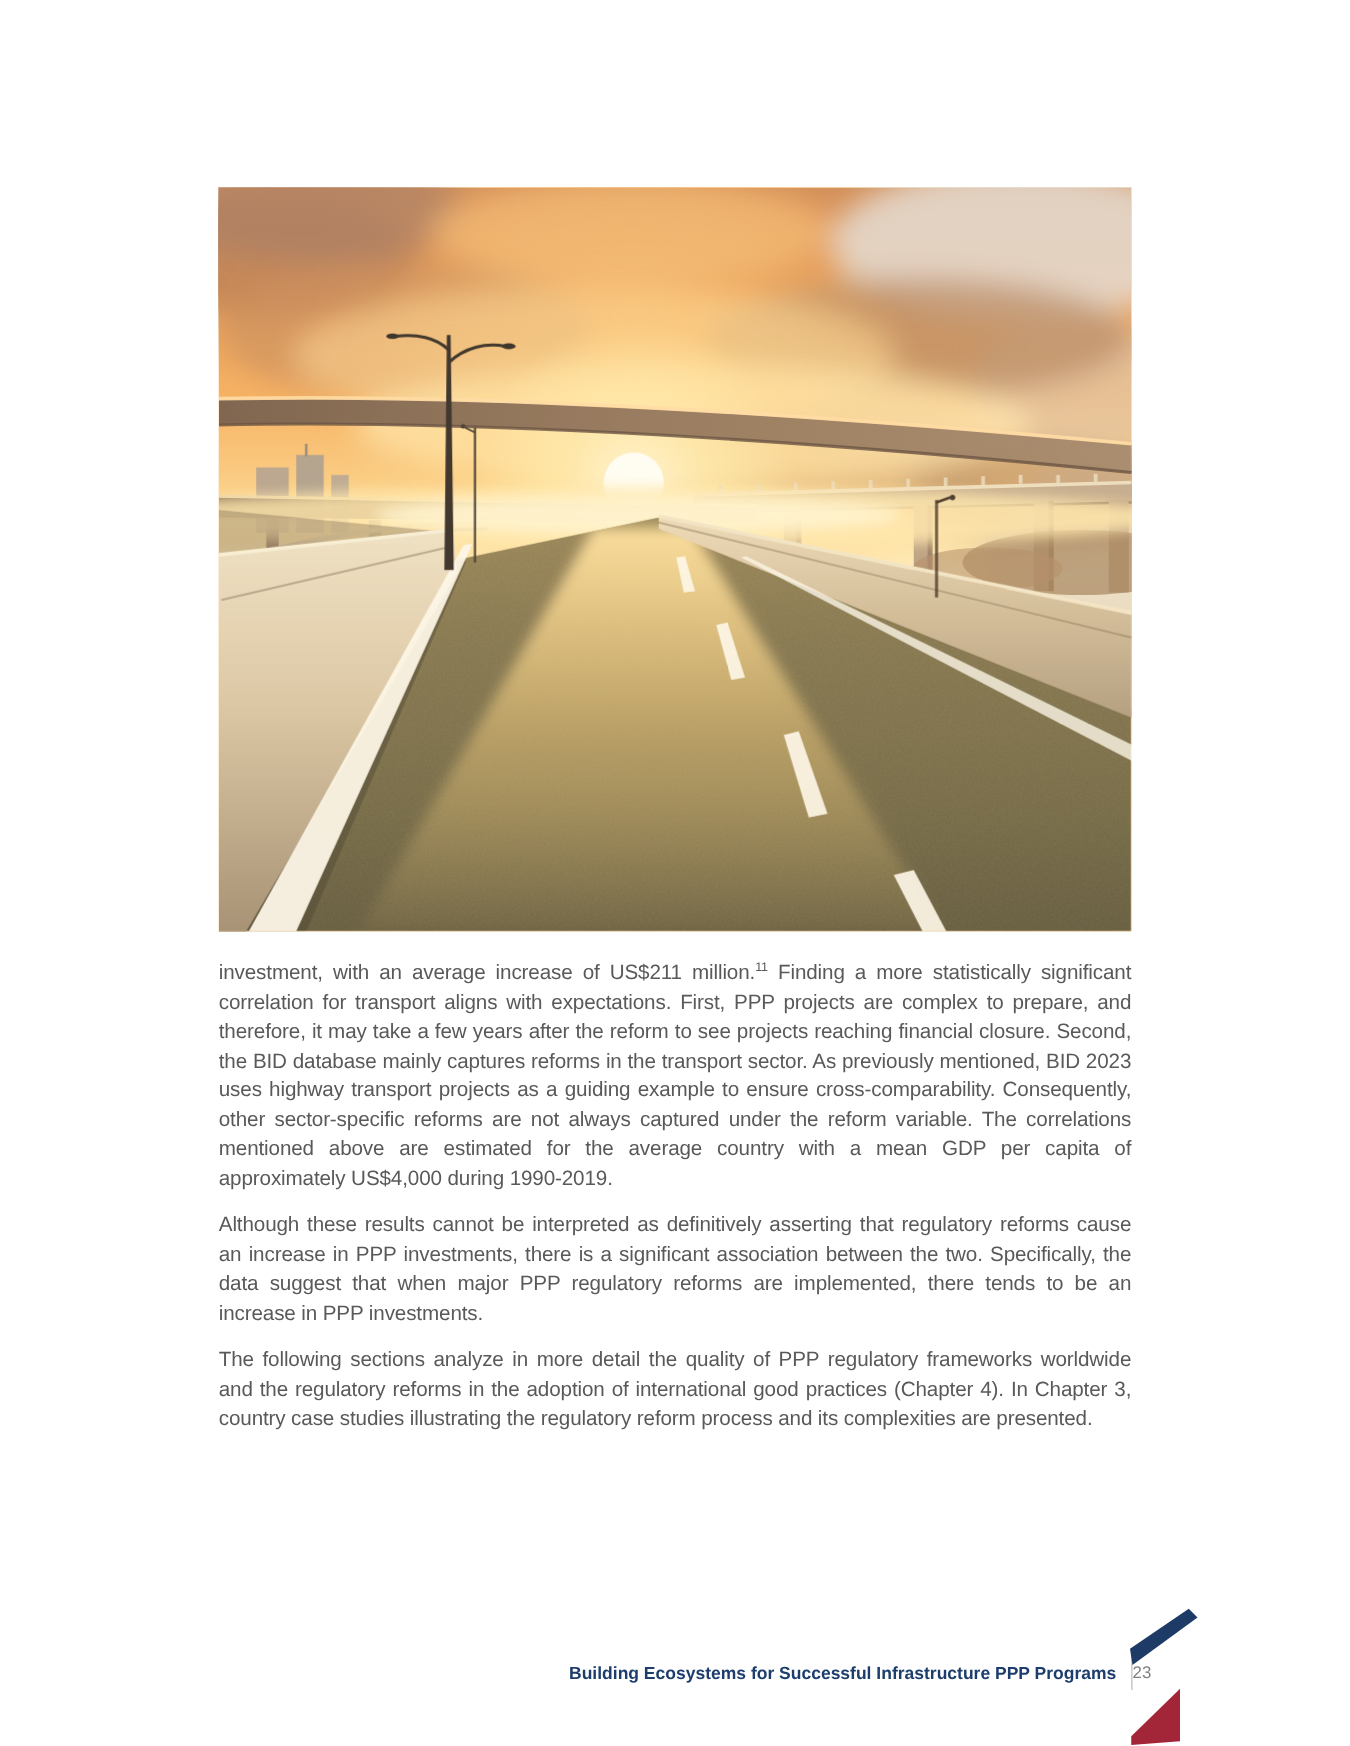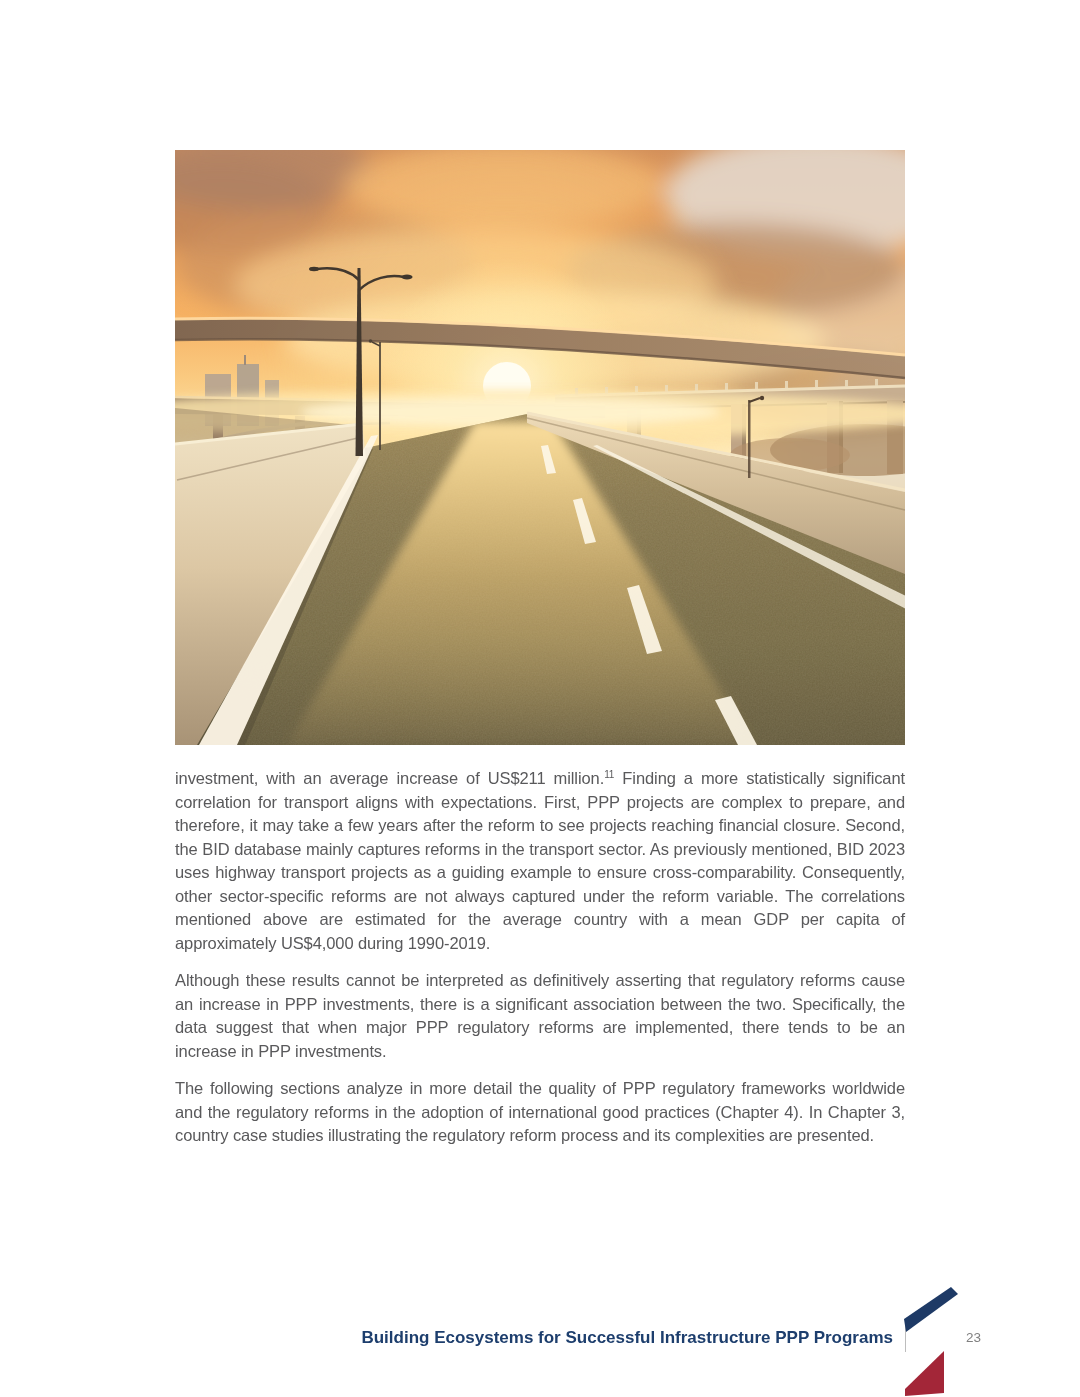--- a/index.html
+++ b/index.html
@@ -18,29 +18,29 @@
     position:absolute; left:175px; top:767px; width:730px;
     font-size:16.5px; line-height:23.5px; color:#59595b;
     text-align:justify; letter-spacing:-0.1px;
   }
   .body-text p { margin:0 0 14px 0; }
   .body-text sup {
     font-size:10px; line-height:0; vertical-align:super;
   }
   .footer-title {
     position:absolute; right:187px; top:1330px;
-    font-size:17px; line-height:16px; font-weight:bold; color:#1d3e6d;
+    font-size:14px; line-height:16px; font-weight:bold; color:#1d3e6d;
     white-space:nowrap;
   }
   .footer-divider {
     position:absolute; left:905px; top:1324px; width:1px; height:28px;
     background:#bdbdbd;
   }
   .footer-pagenum {
-    position:absolute; left:966px; top:1330px;
+    position:absolute; left:906px; top:1330px;
     font-size:13.5px; line-height:16px; color:#808080;
   }
   .corner-art {
     position:absolute; left:895px; top:1283px; width:70px; height:114px;
   }
 </style>
 </head>
 <body>
 
 <div class="page">

